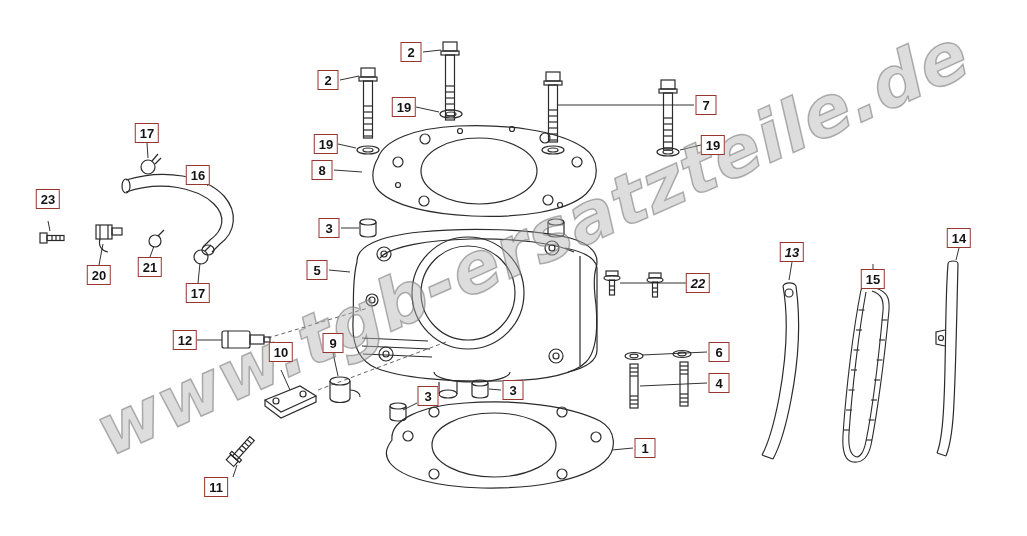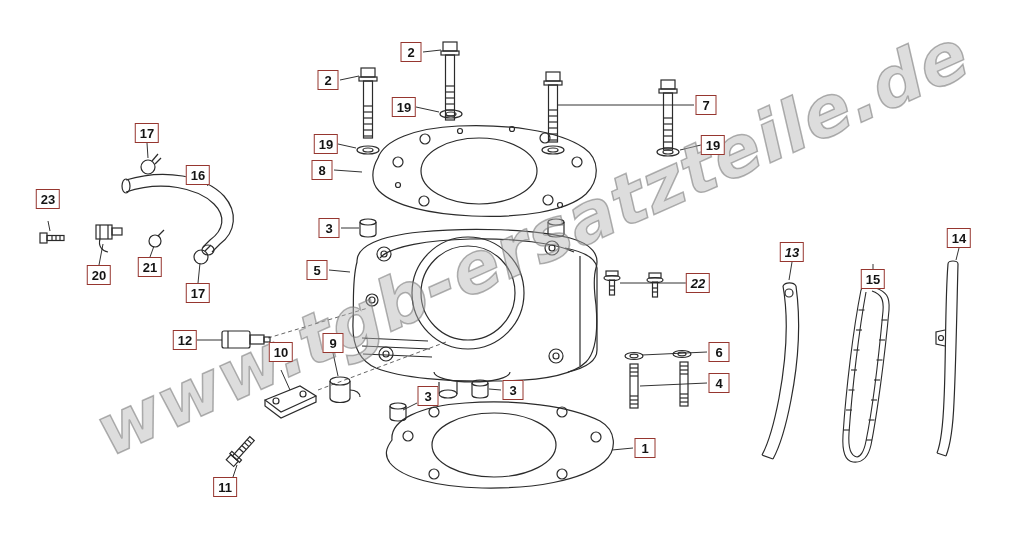--- a/index.html
+++ b/index.html
@@ -382,16 +382,16 @@
   <div class="callout" style="left:873px; top:254px;margin-top:25px;">15</div>
   <div class="callout" style="left:959px; top:238px;">14</div>
   <div class="callout" style="left:698px; top:283px;font-style:italic;">22</div>
   <div class="callout" style="left:185px; top:340px;">12</div>
   <div class="callout" style="left:281px; top:352px;">10</div>
   <div class="callout" style="left:333px; top:343px;">9</div>
   <div class="callout" style="left:719px; top:352px;">6</div>
   <div class="callout" style="left:719px; top:383px;">4</div>
   <div class="callout" style="left:513px; top:390px;">3</div>
   <div class="callout" style="left:428px; top:396px;">3</div>
-  <div class="callout" style="left:225px; top:487px;">11</div>
+  <div class="callout" style="left:216px; top:487px;">11</div>
   <div class="callout" style="left:645px; top:448px;">1</div>
 
 </div>
 
 </body></html>

